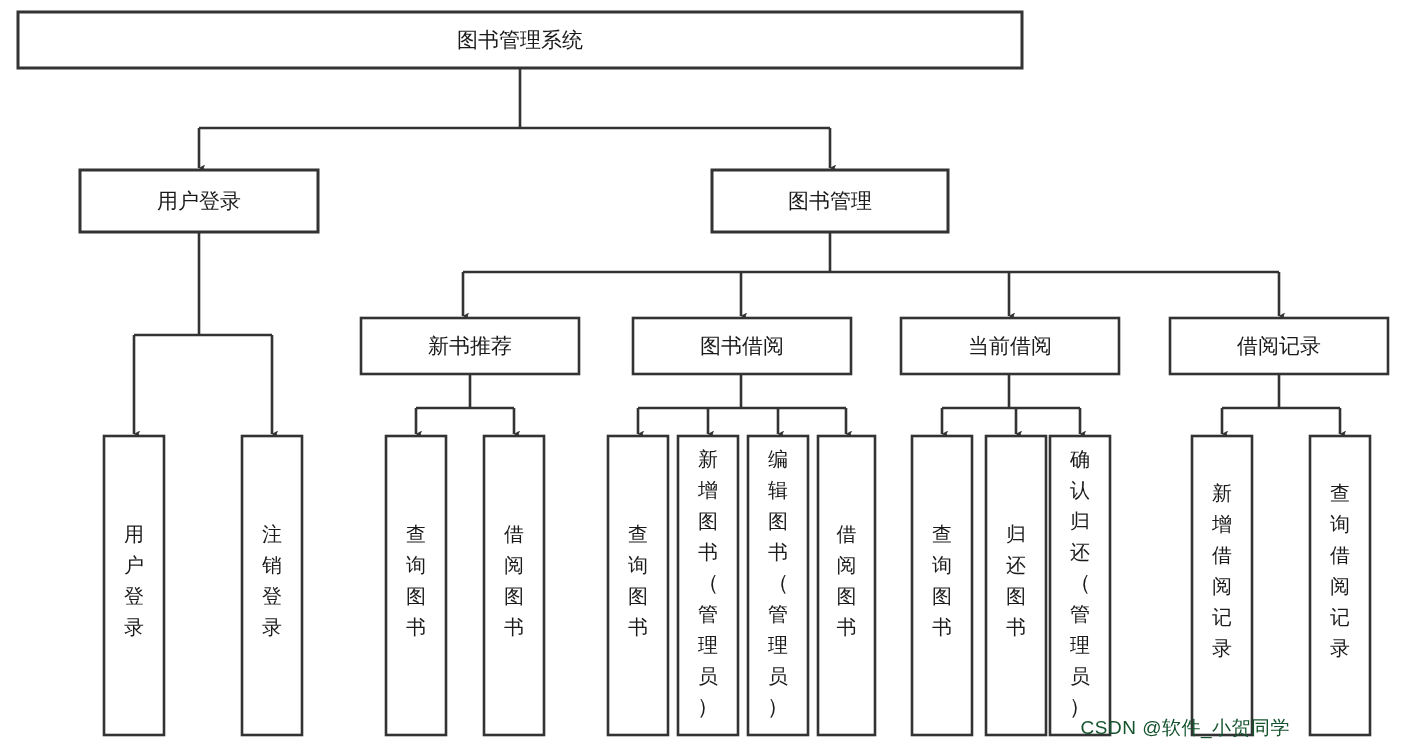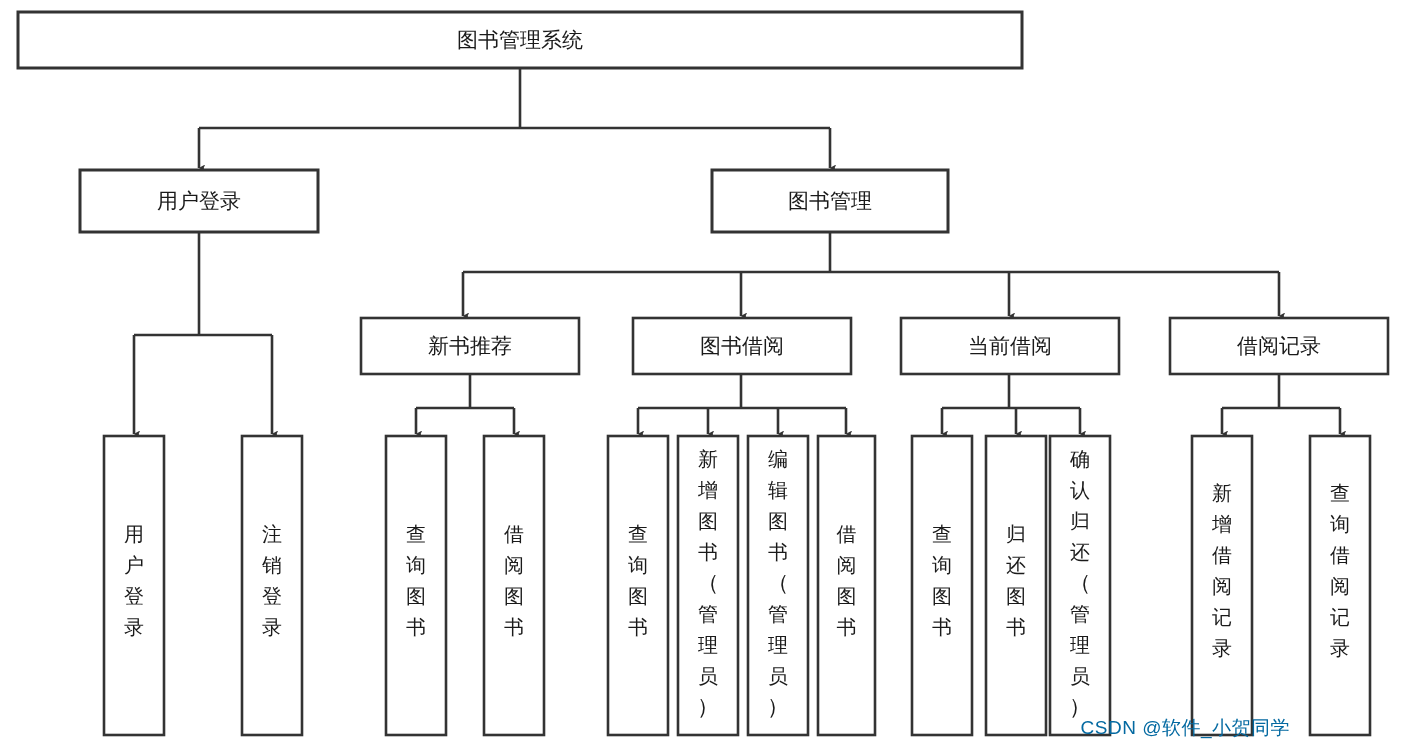--- a/index.html
+++ b/index.html
@@ -54,21 +54,21 @@
     font-size: 20px;
     fill: #1a1a1a;
     text-anchor: middle;
   }
   .watermark-text {
     position: absolute;
     right: 10px;
     bottom: 6px;
     font-family: "Liberation Sans", "DejaVu Sans", sans-serif;
     font-size: 19px;
-    color: #0369a1;
+    color: #14532d;
     white-space: nowrap;
     letter-spacing: 0.5px;
   }
 </style>
 </head>
 <body>
 
 <div id="diagram-root">
   <svg class="flow" viewBox="0 0 1405 747">
     <defs>

